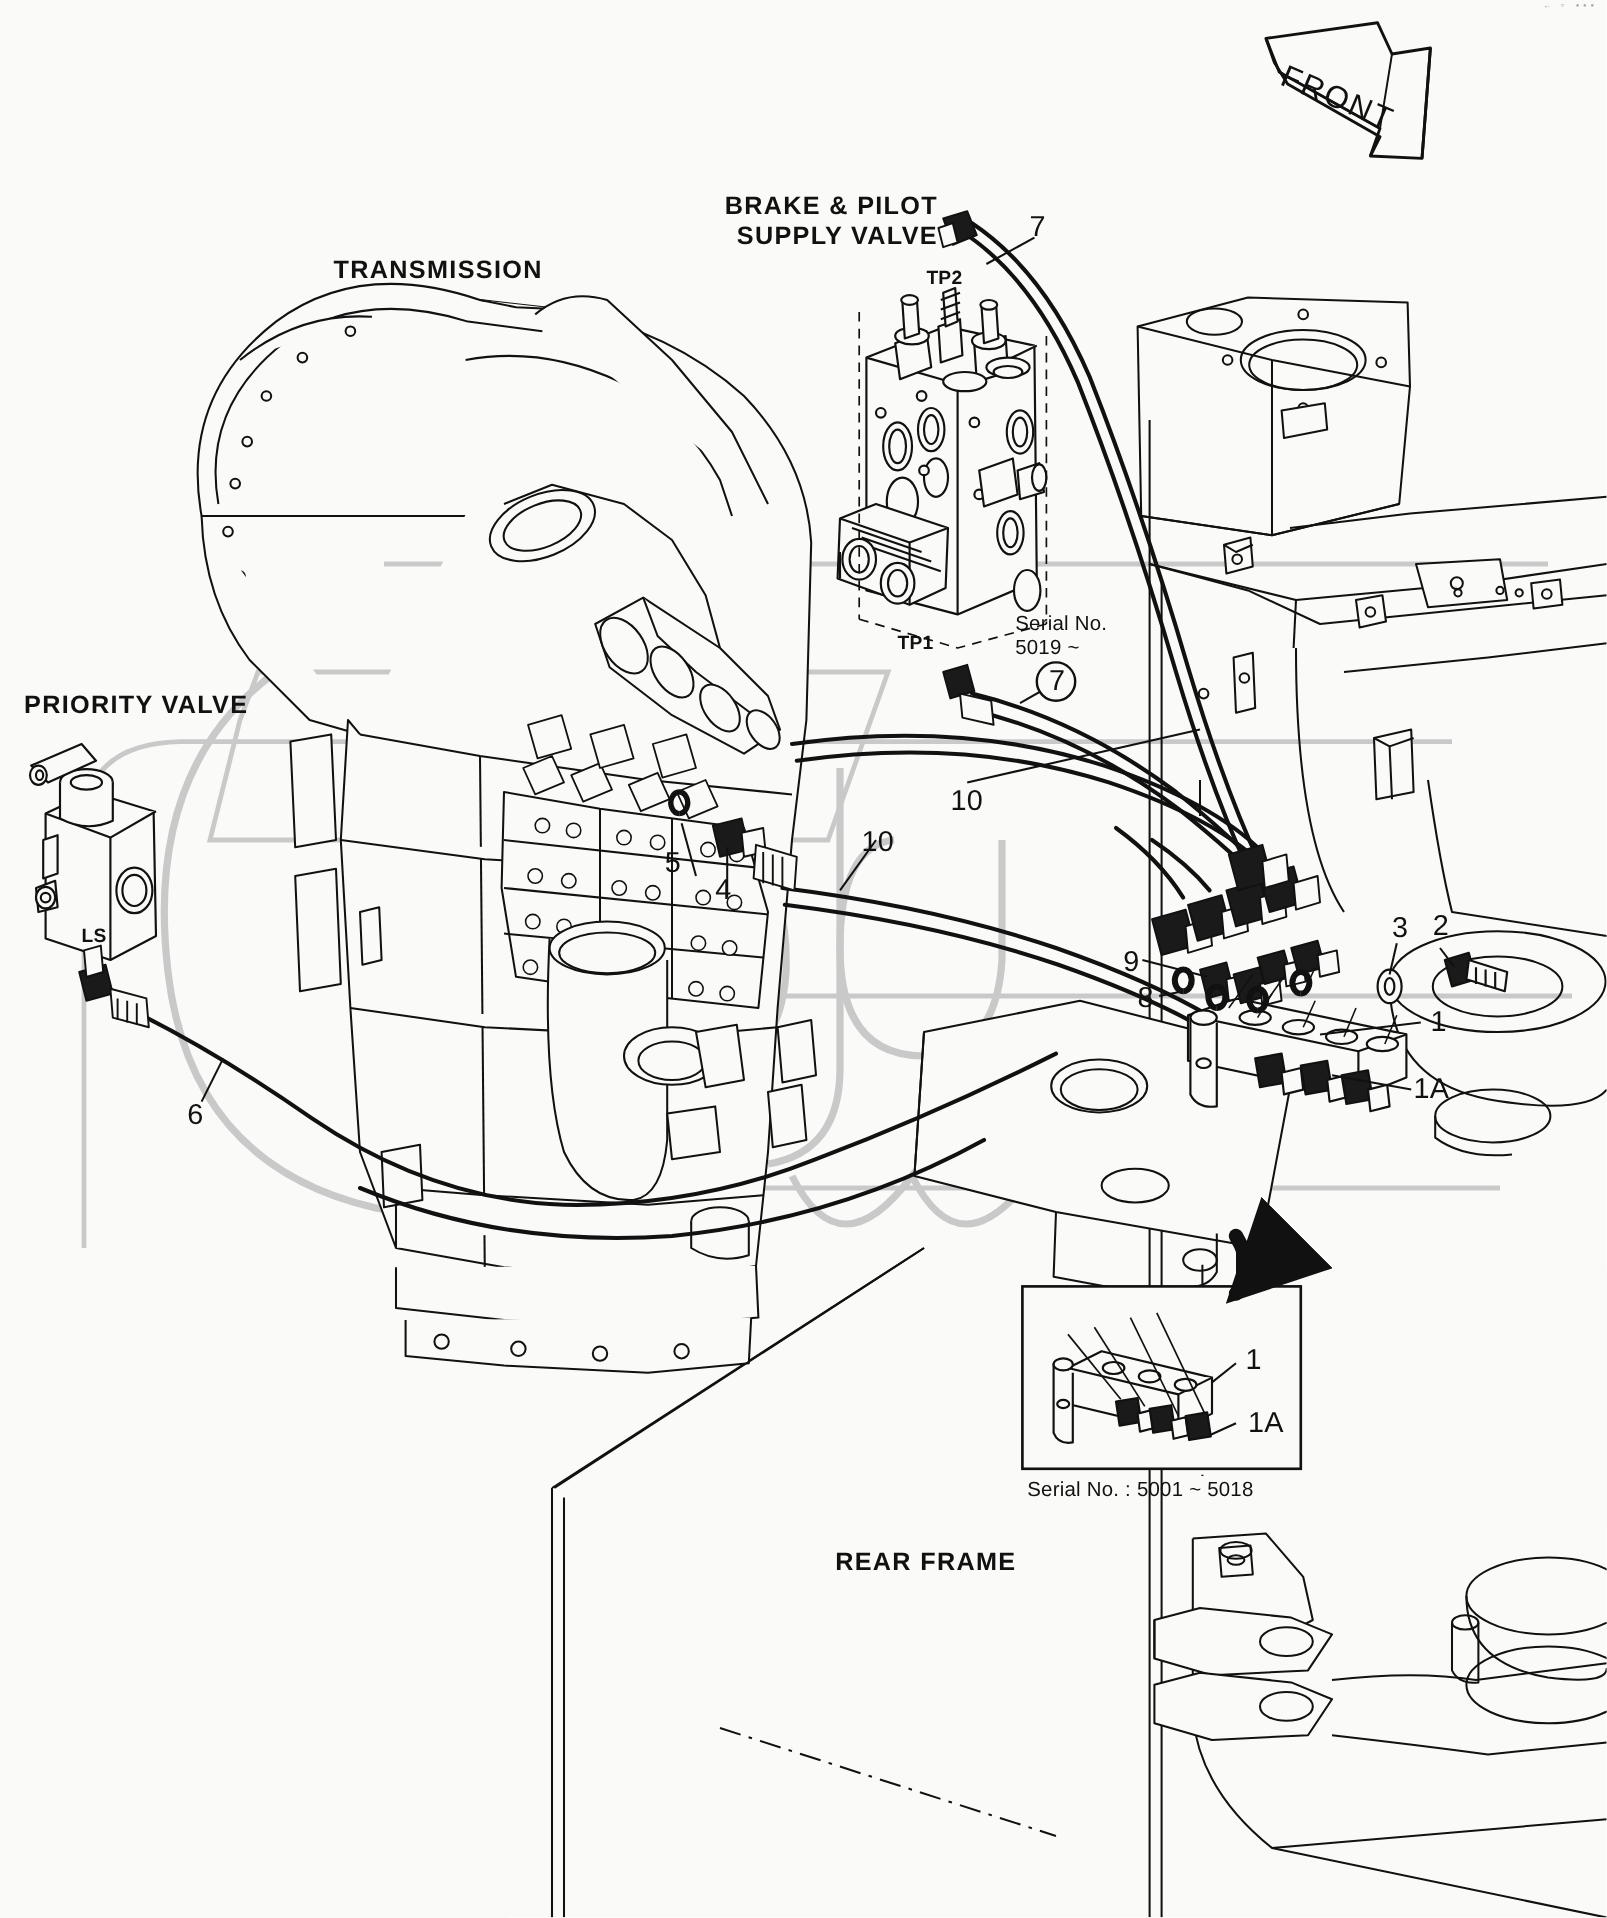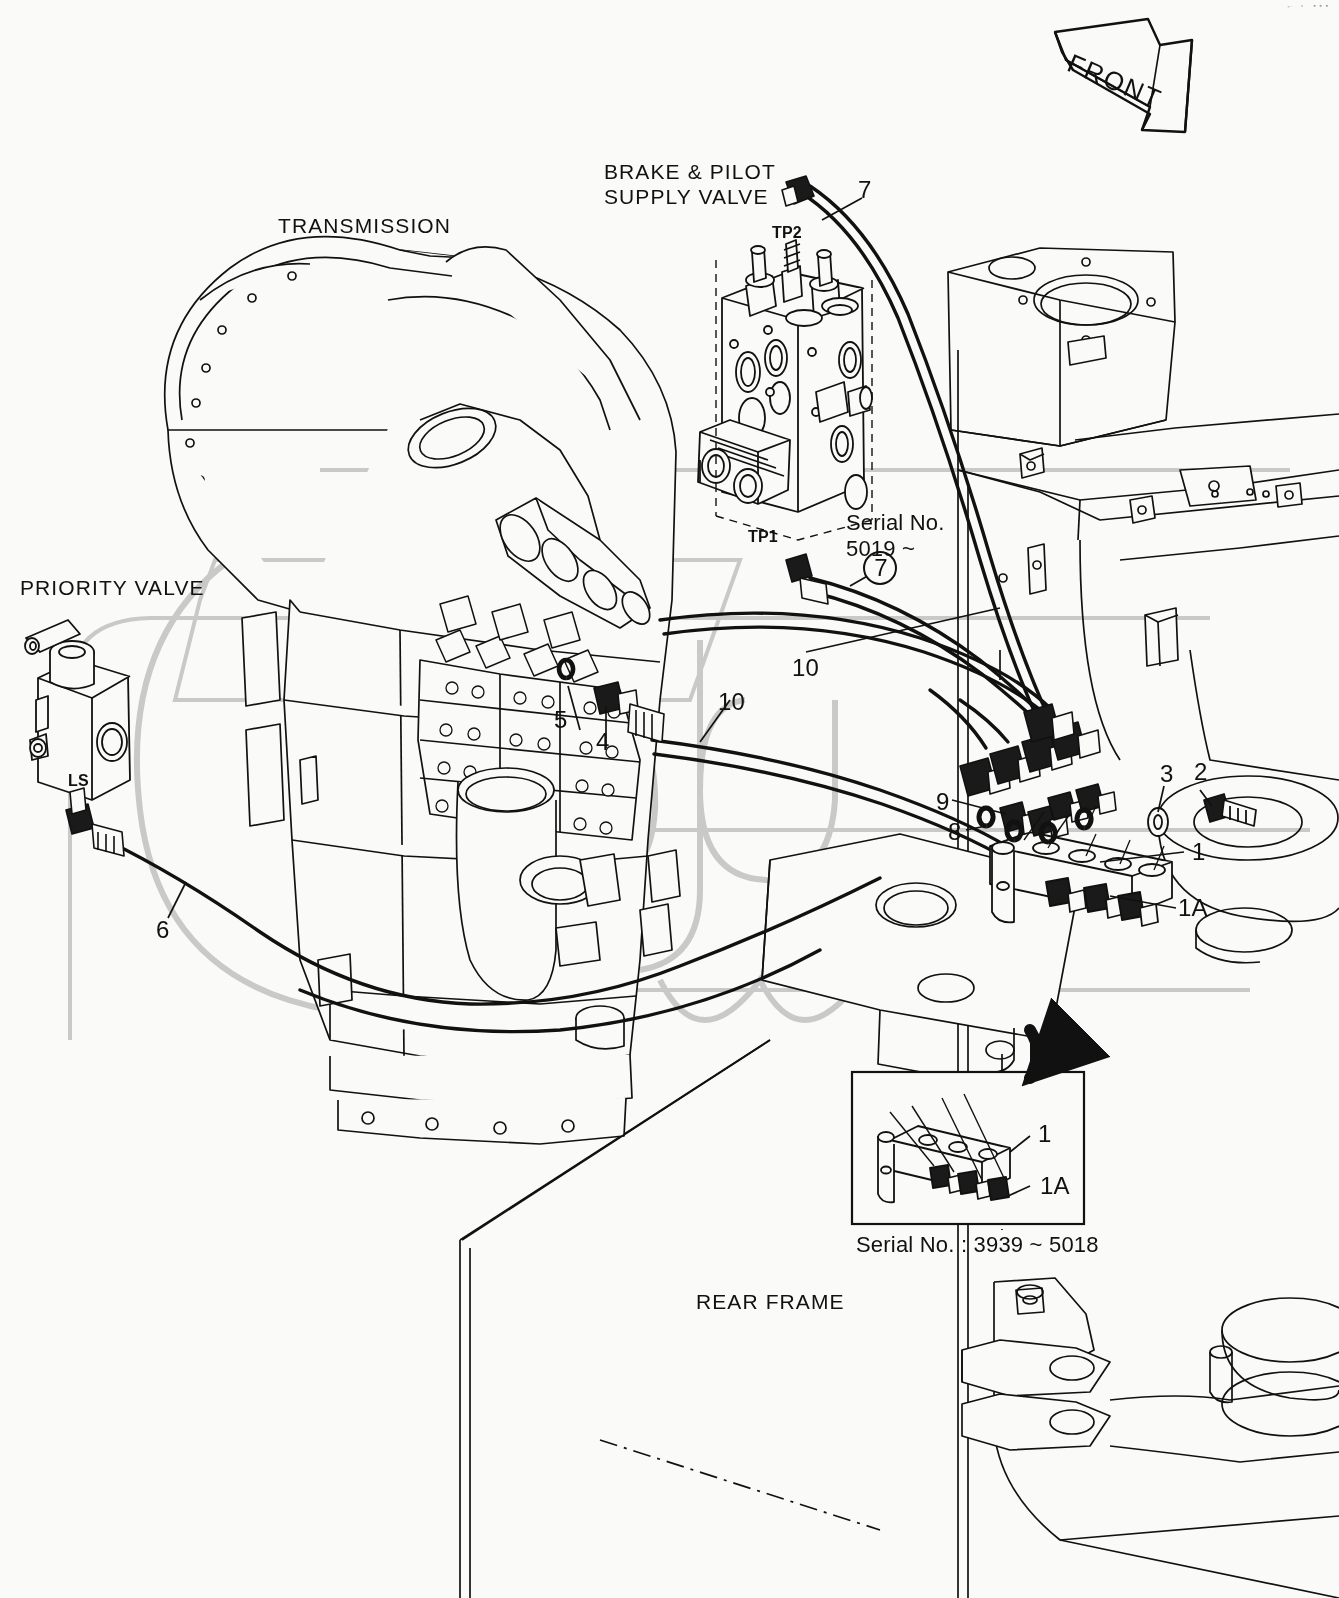--- a/index.html
+++ b/index.html
@@ -21,33 +21,34 @@
   }
   .lbl {
     position: absolute;
     color: #111;
     white-space: pre;
     line-height: 1.18;
     letter-spacing: 0.2px;
   }
   .lbl.section {
     font-size: 21px;
-    font-weight: 400;
+    font-weight: 700;
     letter-spacing: 1.1px;
+    text-align: right;
   }
   .lbl.port {
     font-size: 16px;
     font-weight: 700;
   }
   .lbl.callout {
     font-size: 24px;
     font-weight: 400;
   }
   .lbl.serial {
-    font-size: 22px;
+    font-size: 17px;
     font-weight: 400;
   }
   .lbl.frontword {
     font-size: 26px;
     font-weight: 400;
     letter-spacing: 2px;
   }
   .corner-marks {
     position: absolute;
     top: 2px;
@@ -565,21 +566,21 @@
 
   <div class="lbl port" style="left:772px; top:224px;">TP2</div>
 
   <div class="lbl port" style="left:748px; top:528px;">TP1</div>
 
   <div class="lbl port" style="left:68px; top:772px;">LS</div>
 
   <div class="lbl serial" style="left:846px; top:510px;">Serial No.
 5019 ~</div>
 
-  <div class="lbl serial" style="left:856px; top:1232px;">Serial No. : 3939 ~ 5018</div>
+  <div class="lbl serial" style="left:856px; top:1232px;">Serial No. : 5001 ~ 5018</div>
 
   <div class="lbl callout" style="left:858px; top:176px;">7</div>
 
   <div class="lbl callout" style="left:872px; top:554px; width:18px; text-align:center;">7</div>
 
   <div class="lbl callout" style="left:792px; top:654px;">10</div>
 
   <div class="lbl callout" style="left:718px; top:688px;">10</div>
 
   <div class="lbl callout" style="left:554px; top:706px;">5</div>

